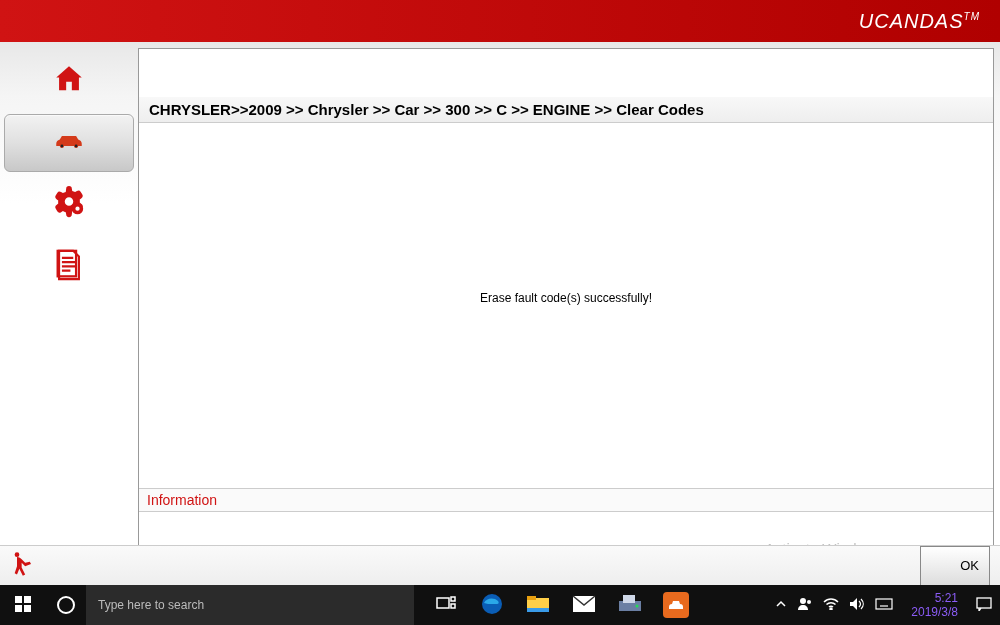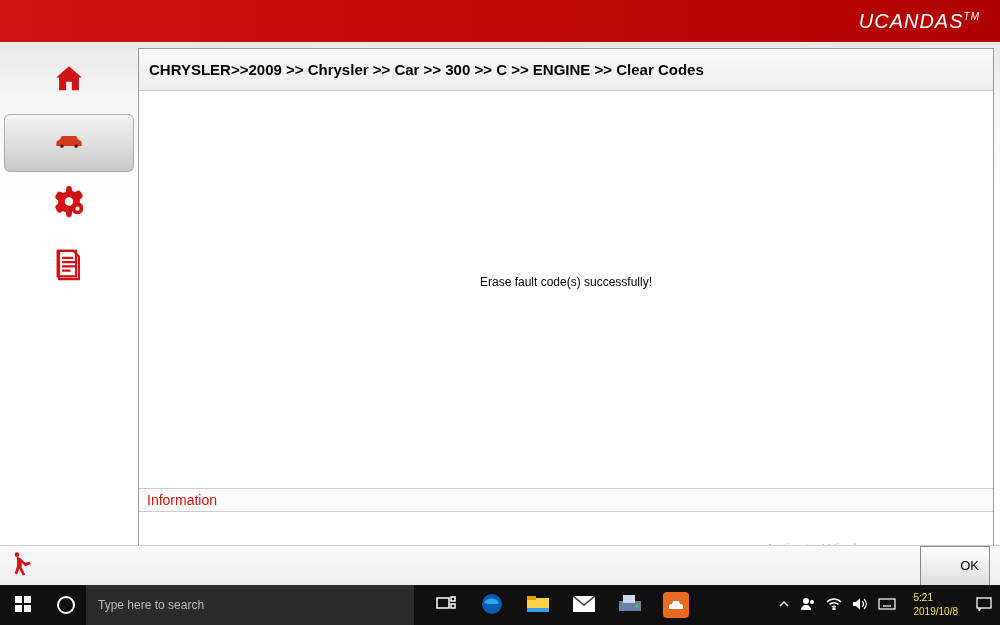--- a/index.html
+++ b/index.html
@@ -29,26 +29,27 @@
 }
 .sidebar-item.active {
   background: linear-gradient(to bottom, #f2f2f2 0%, #e0e0e0 50%, #c8c8c8 100%);
   border: 1px solid #aaa;
   box-shadow: inset 0 1px 0 rgba(255,255,255,0.6);
 }
 .sidebar-item svg { width: 34px; height: 34px; }
 
 .main { flex: 1; display: flex; flex-direction: column; border: 1px solid #999; margin: 6px 6px 0 0; background: #fff; }
 .breadcrumb {
-  padding: 12px 10px;
+  padding: 4px 10px;
   font-size: 15px;
   font-weight: bold;
   color: #000;
   border-bottom: 1px solid #ccc;
   background: linear-gradient(to bottom, #f8f8f8, #eee);
+  margin-top: 48px;
 }
 .content { flex: 1; display: flex; align-items: center; justify-content: center; font-size: 12px; color: #000; }
 .info-section { border-top: 1px solid #ccc; margin-top: 16px; }
 .info-label { color: #d01313; font-size: 14px; padding: 3px 8px; border-bottom: 1px solid #ccc; background: #fafafa; }
 .info-body { height: 68px; background: #fff; }
 
 .bottom-bar {
   position: absolute;
   top: 545px;
   left: 0; right: 0;
@@ -100,21 +101,21 @@
   width: 328px; height: 40px;
   background: #2b2b2b;
   display: flex; align-items: center;
   color: #bbb; padding-left: 12px;
 }
 .tb-icons { display: flex; align-items: center; height: 100%; margin-left: 10px; gap: 2px; }
 .tb-icon { width: 44px; height: 40px; display: flex; align-items: center; justify-content: center; }
 .tb-spacer { flex: 1; }
 .tb-tray { display: flex; align-items: center; gap: 10px; padding-right: 8px; }
 .tb-tray-icon { color: #fff; font-size: 13px; }
-.tb-clock { text-align: left; line-height: 14px; font-size: 10px; color: #fde047; padding: 0 8px; }
+.tb-clock { text-align: right; line-height: 14px; font-size: 12px; color: #8b5cf6; padding: 0 8px; }
 .tb-app-badge { width: 26px; height: 26px; border-radius: 4px; display: flex; align-items: center; justify-content: center; }
 </style>
 </head>
 <body>
 
 <div class="header">
   <div class="logo">
     <span>UCANDAS</span><sup>TM</sup>
   </div>
 </div>
@@ -264,20 +265,20 @@
     <span class="tb-tray-icon"><svg width="18" height="12" viewBox="0 0 18 12" fill="none" stroke="#fff" stroke-width="1.2">
           <rect x="1" y="1" width="16" height="10"></rect>
           <line x1="4" y1="4" x2="4" y2="4"></line>
           <line x1="7" y1="4" x2="7" y2="4"></line>
           <line x1="10" y1="4" x2="10" y2="4"></line>
           <line x1="13" y1="4" x2="13" y2="4"></line>
           <line x1="5" y1="8" x2="13" y2="8"></line>
         </svg></span>
     <div class="tb-clock">
       <div>5:21</div>
-      <div>2019/10/8</div>
+      <div>2019/3/8</div>
     </div>
     <span class="tb-tray-icon"><svg width="16" height="14" viewBox="0 0 16 14" fill="none" stroke="#fff" stroke-width="1.3">
           <rect x="1" y="1" width="14" height="10"></rect>
           <path d="M5 11l-2 3v-3"></path>
         </svg></span>
   </div>
 </div>
 
 </body></html>

